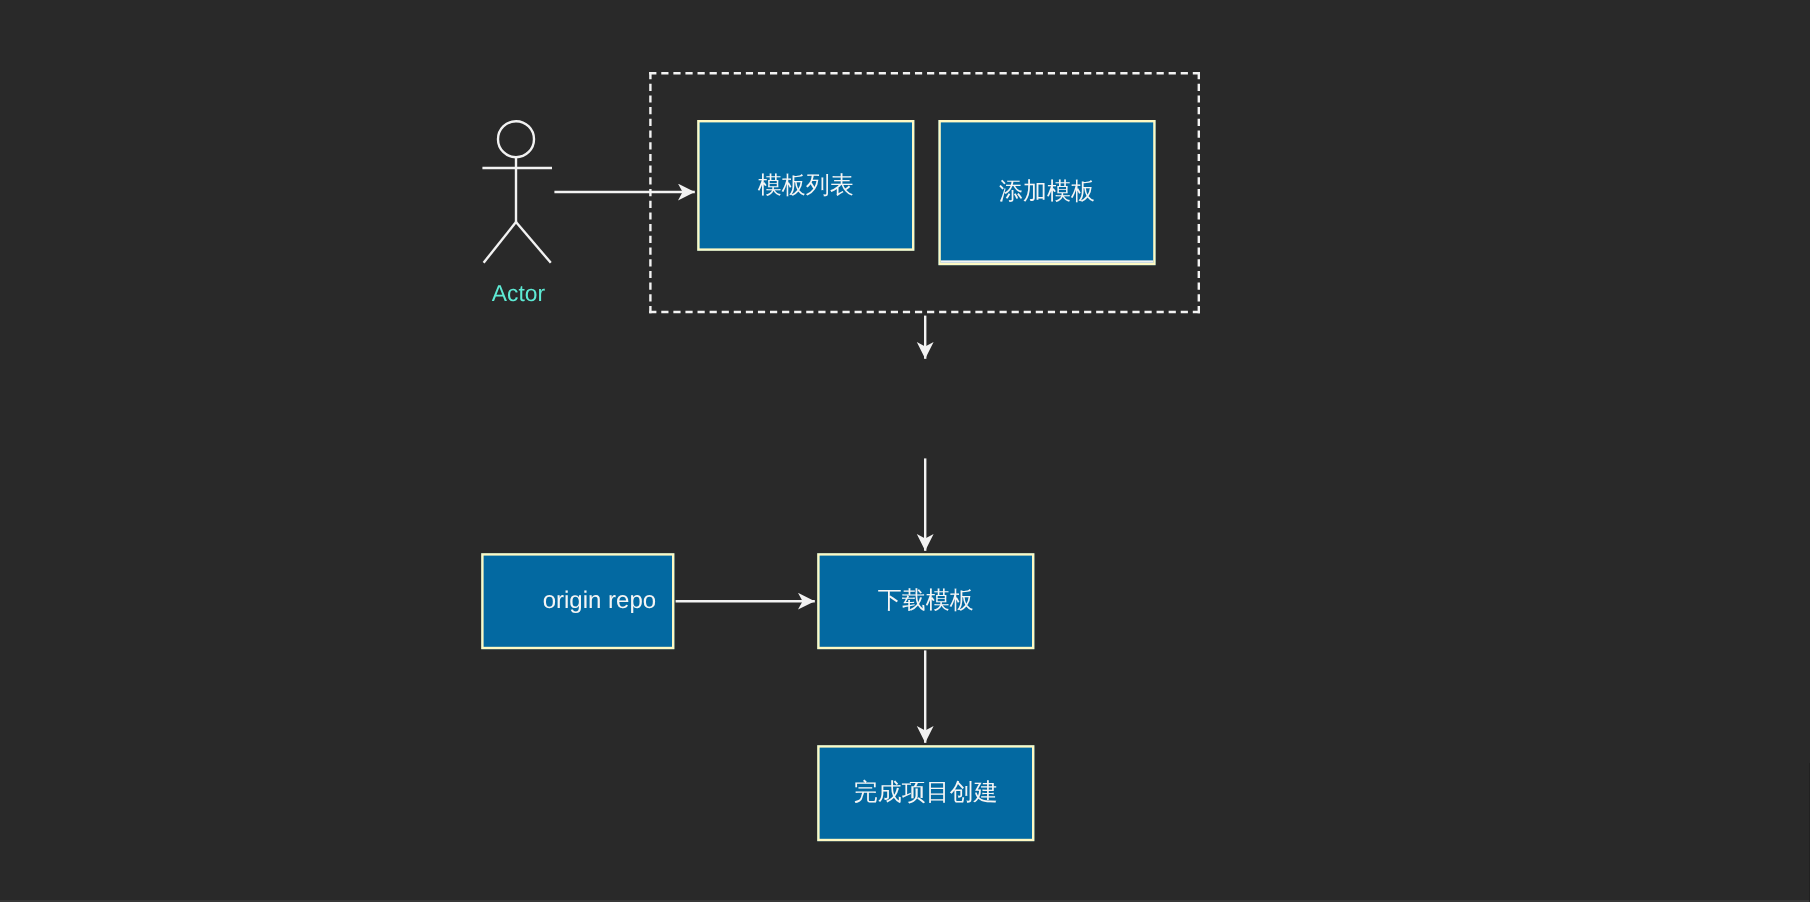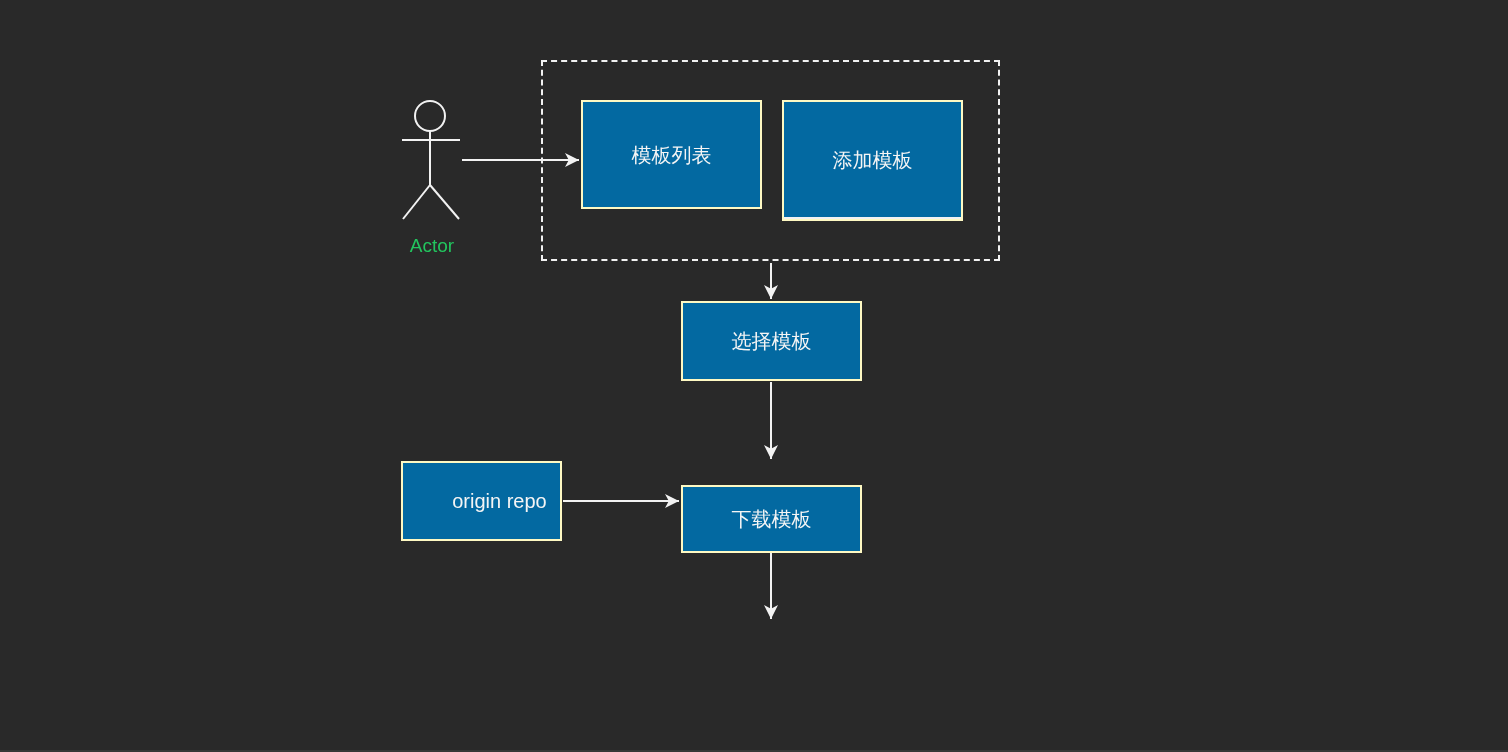--- a/index.html
+++ b/index.html
@@ -71,21 +71,21 @@
     box-sizing: border-box;
     border: 2px dashed #f2f2f2;
   }
   .actor-label {
     position: absolute;
     left: 392px;
     top: 235px;
     width: 80px;
     text-align: center;
     font-size: 19px;
-    color: #22c55e;
+    color: #5eead4;
   }
   .bottom-edge {
     position: absolute;
     left: 0;
     bottom: 0;
     width: 100%;
     height: 2px;
     background: #383838;
   }
 </style>
@@ -123,28 +123,28 @@
   <div class="node" style="left:581px; top:100px; width:181px; height:109px;">
     <span>模板列表</span>
   </div>
 
   <div class="node stack" style="left:782px; top:100px; width:181px; height:121px;">
     <div class="cell">
       <span>添加模板</span>
     </div>
   </div>
 
-  <div class="node" style="left:681px; top:301px; width:181px; height:80px;">
-    <span>选择模板</span>
-  </div>
 
   <div class="node" style="left:401px; top:461px; width:161px; height:80px;padding-left:36px;">
     <span>origin repo</span>
   </div>
 
-  <div class="node" style="left:681px; top:461px; width:181px; height:68px;margin-top:24px;">
+  <div class="node" style="left:681px; top:461px; width:181px; height:80px;">
     <span>下载模板</span>
   </div>
 
+  <div class="node" style="left:681px; top:621px; width:181px; height:80px;">
+    <span>完成项目创建</span>
+  </div>
 
   <div class="bottom-edge"></div>
 
 </div>
 
 </body></html>

